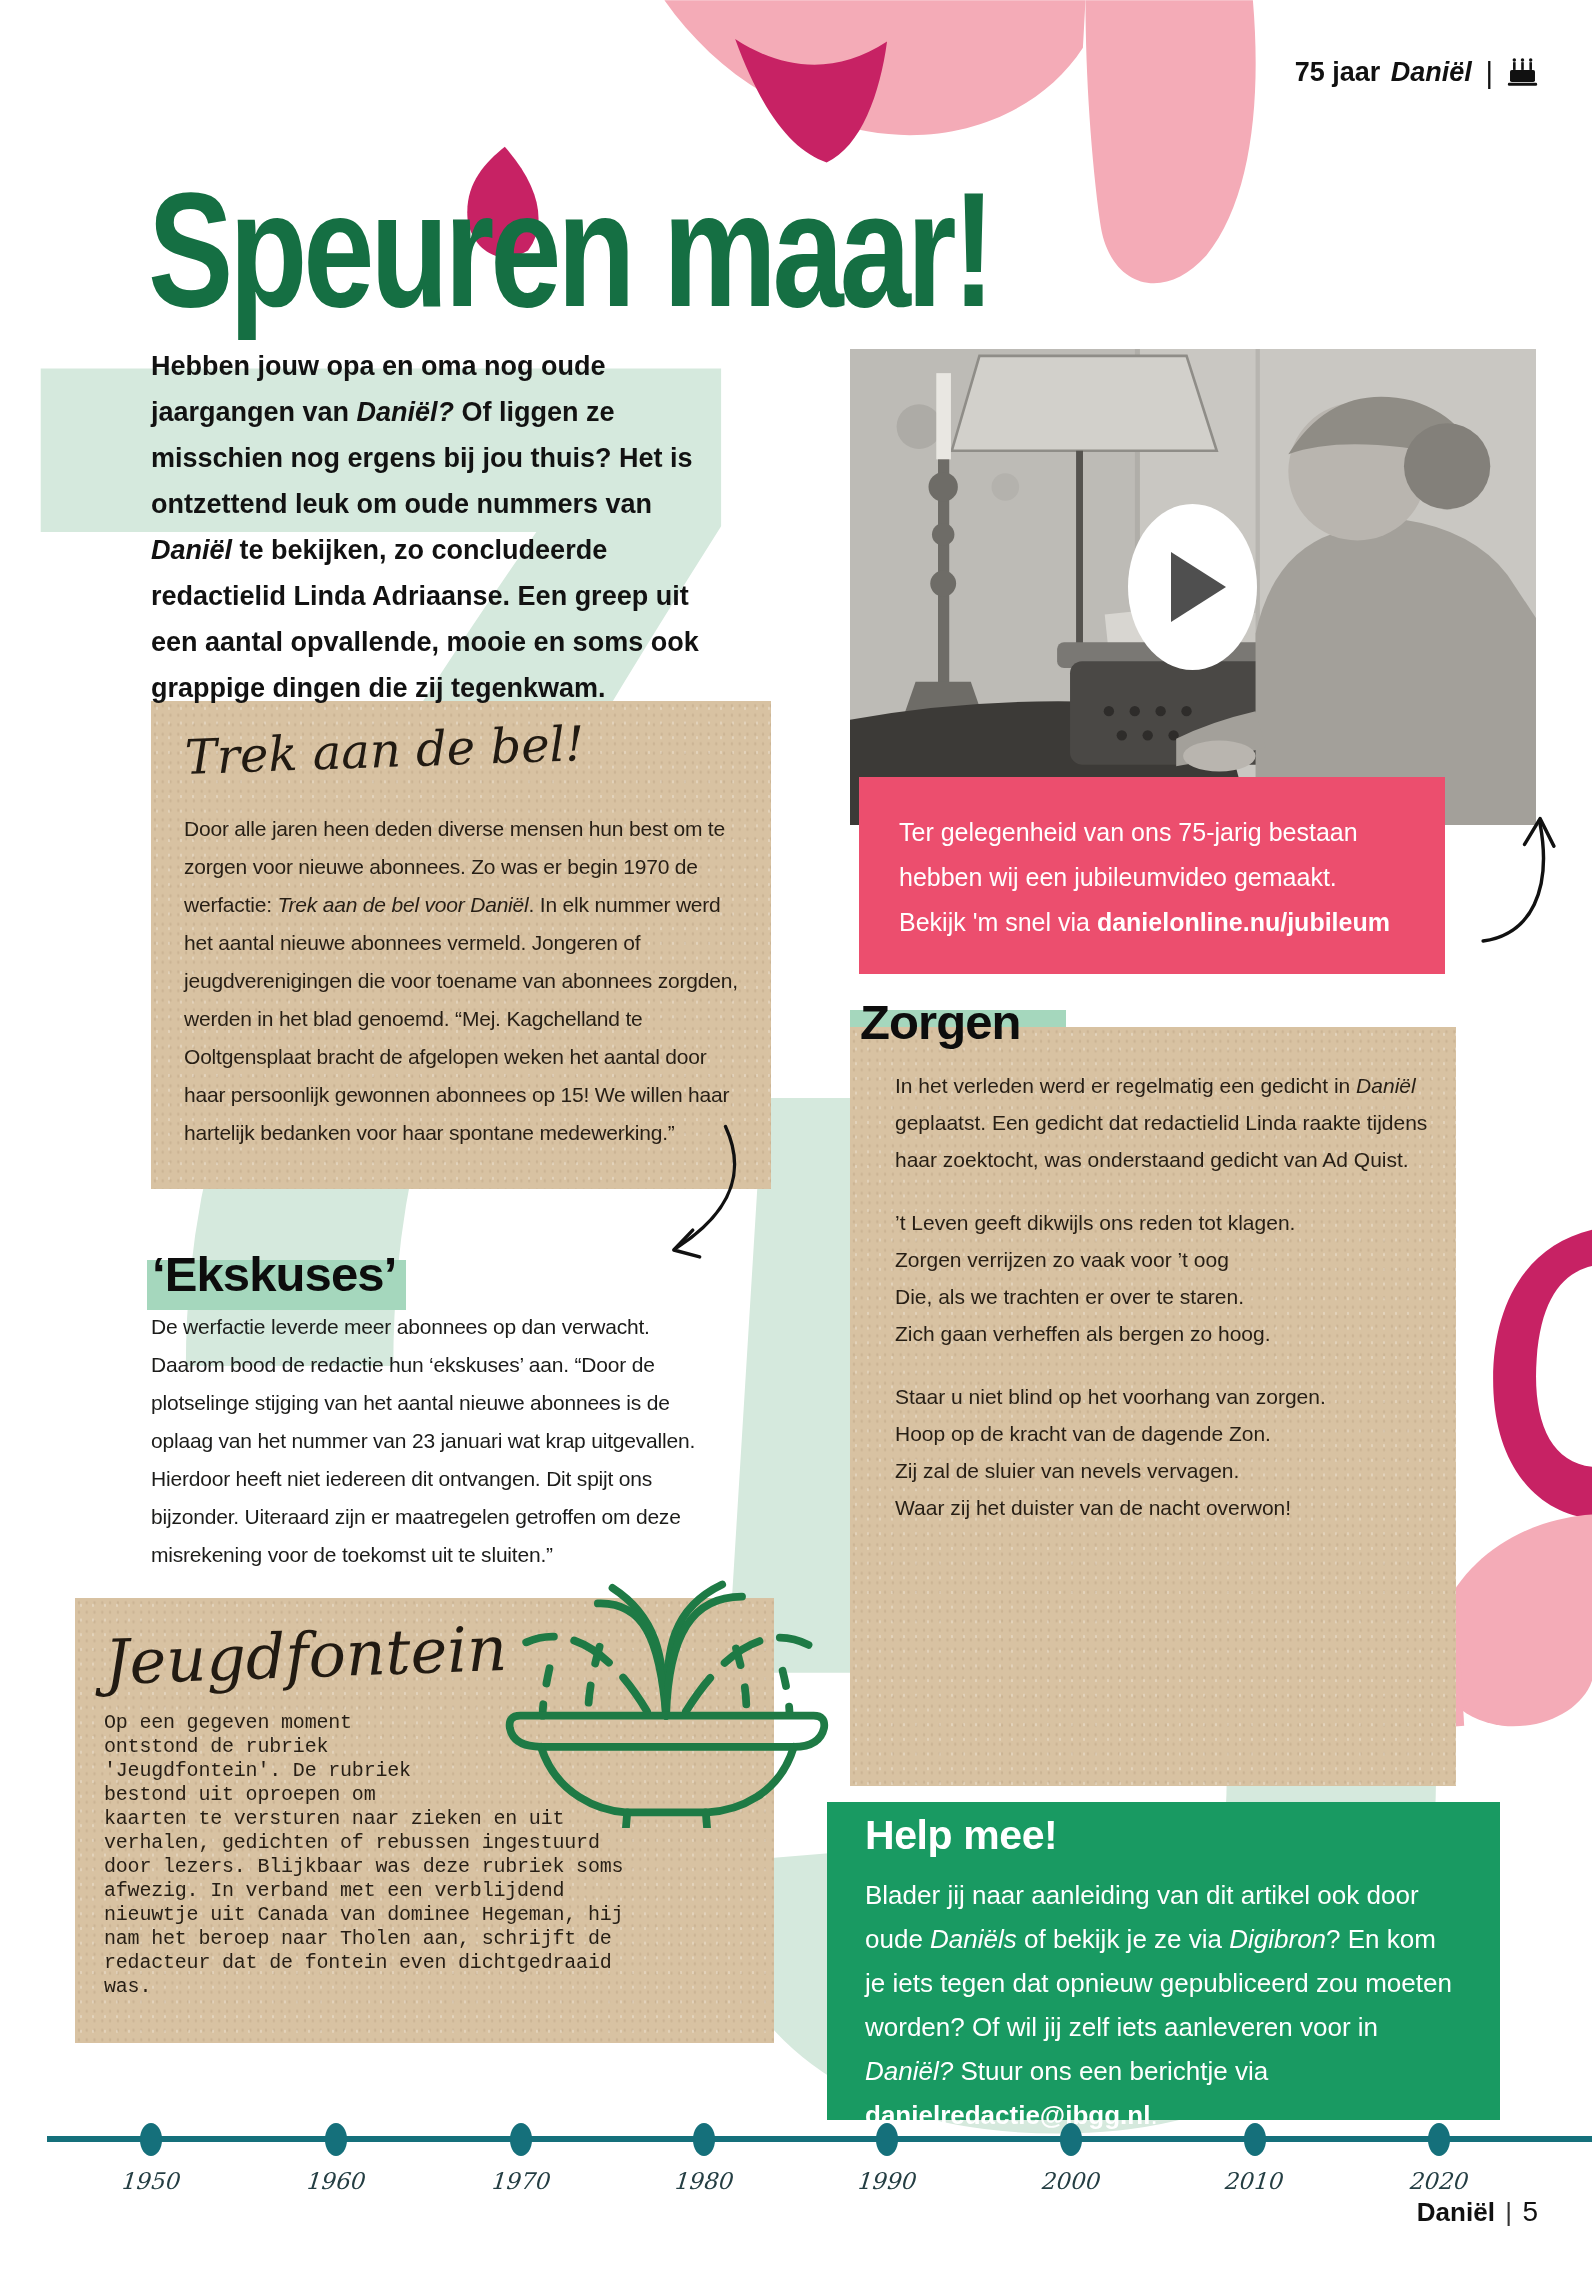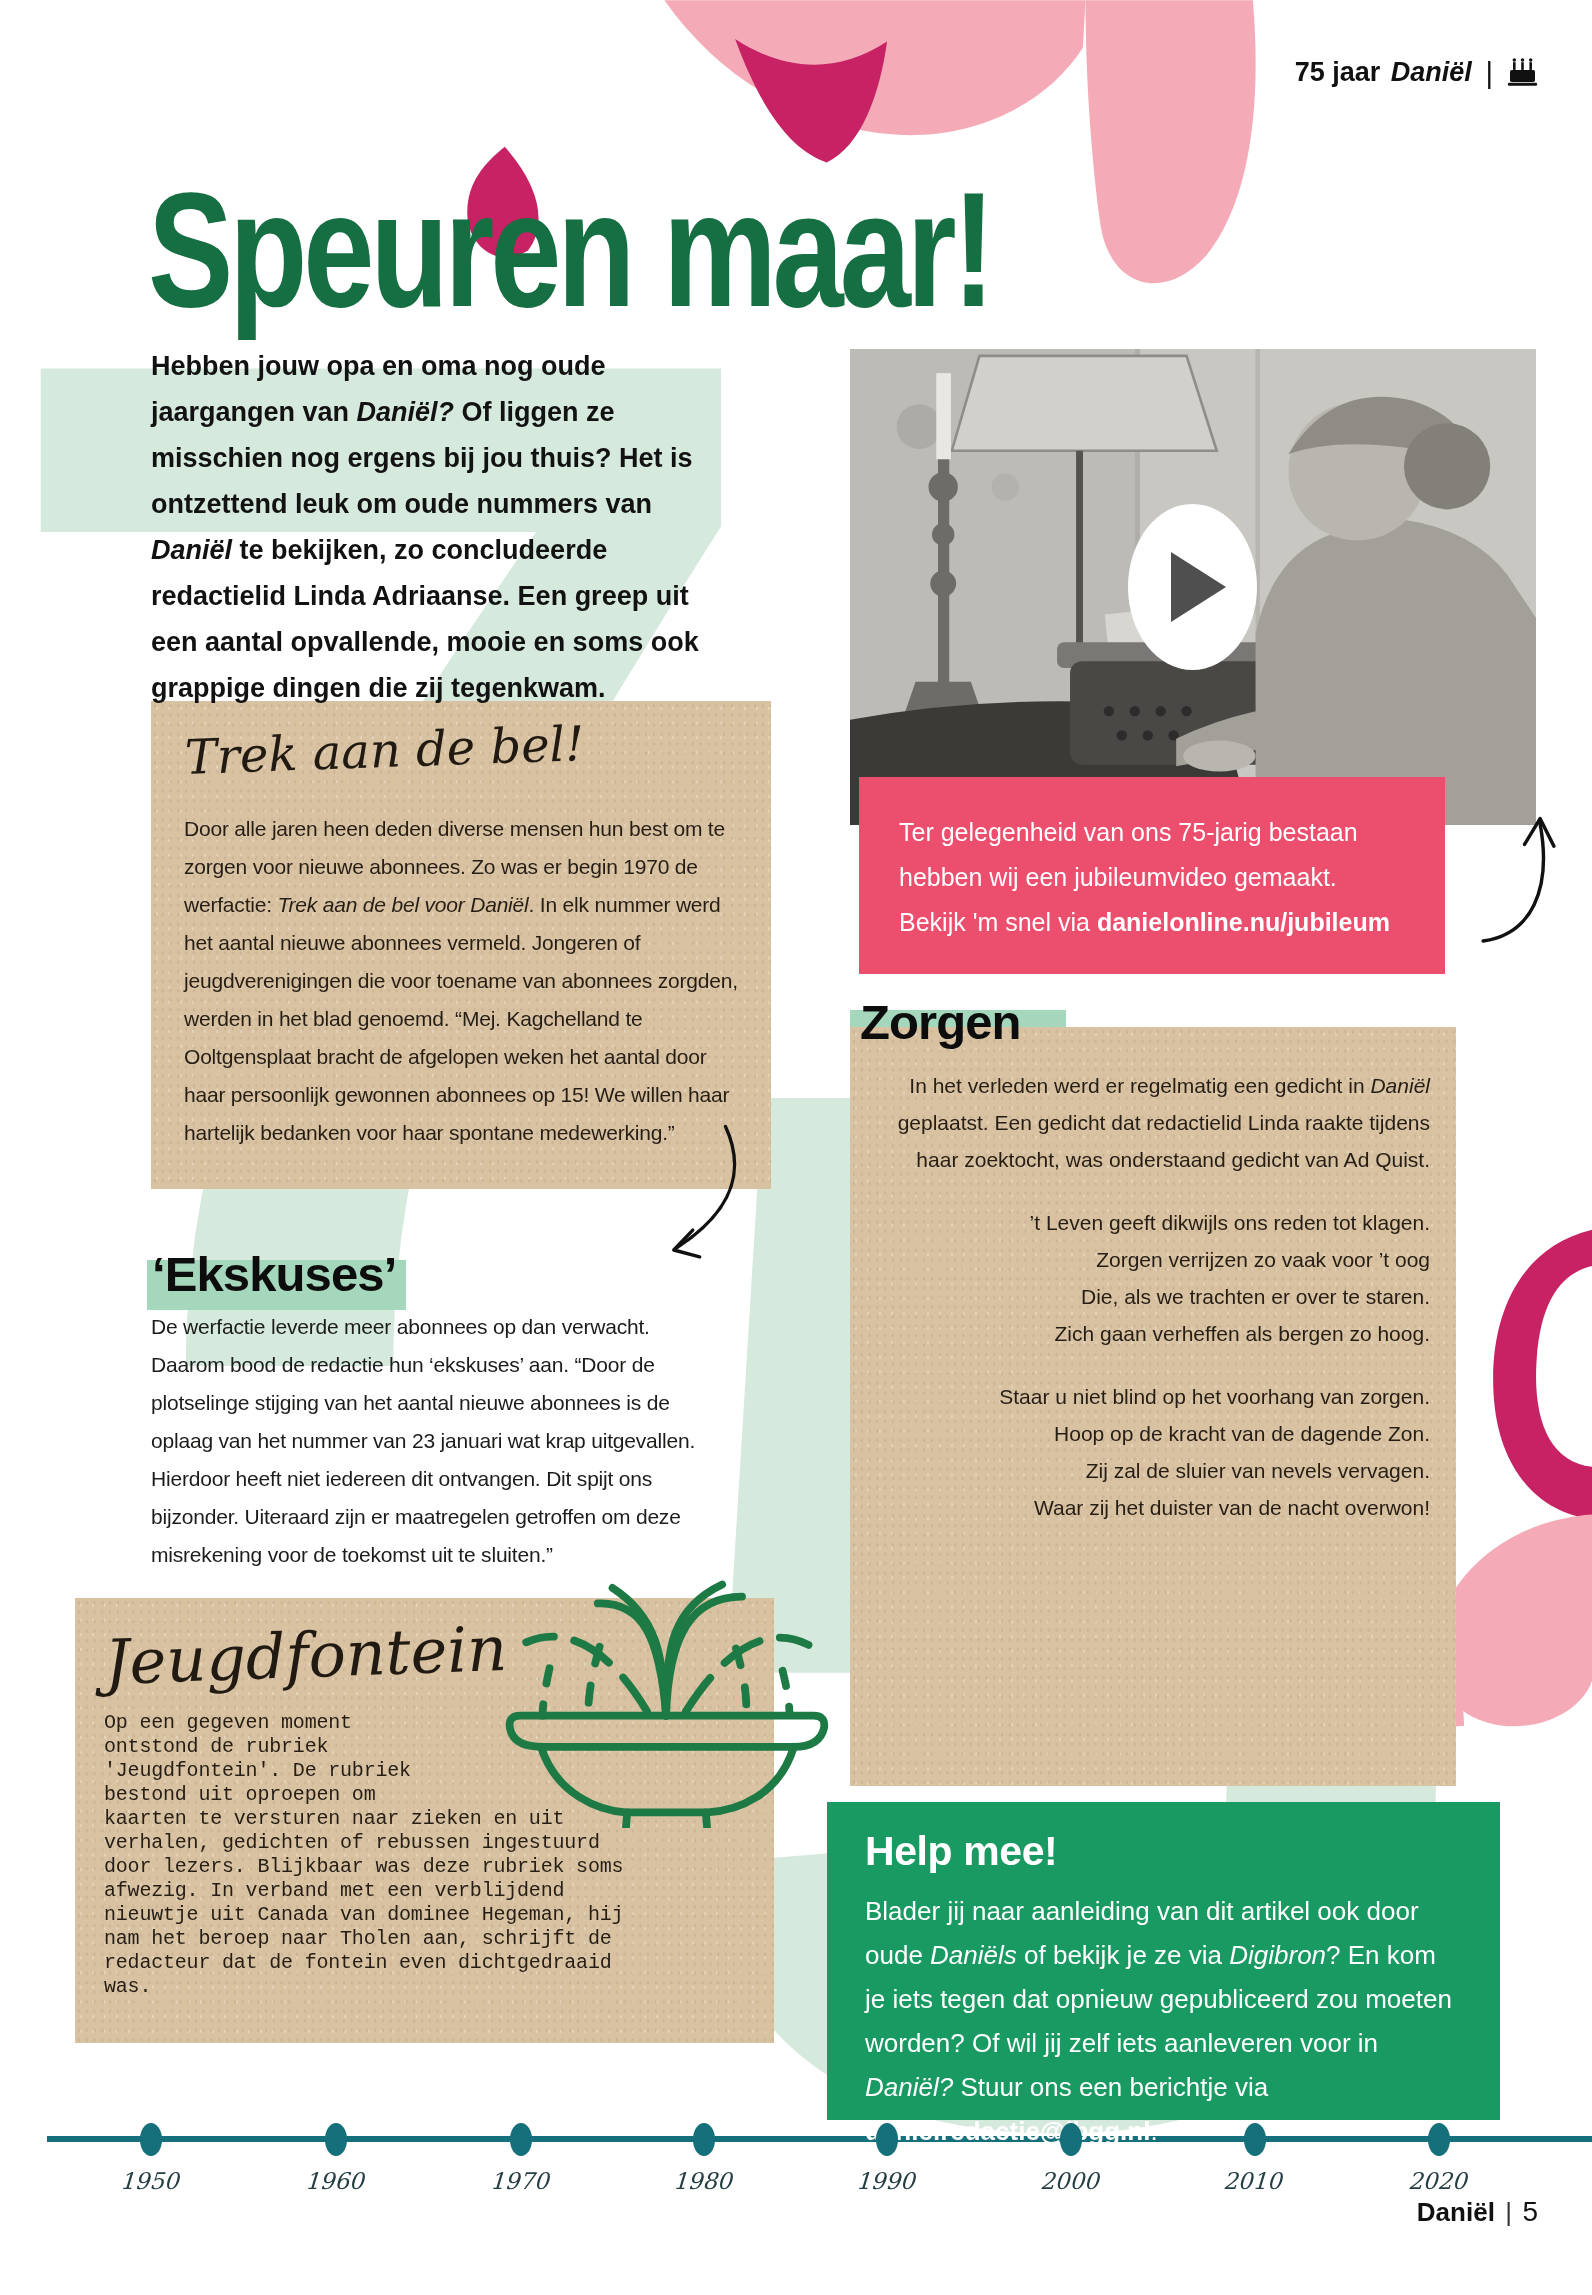--- a/index.html
+++ b/index.html
@@ -62,36 +62,36 @@
   .h-eks{left:152px;top:1246px;}
   .body-eks{position:absolute;z-index:3;left:151px;top:1308px;width:576px;
             font-size:21px;line-height:38px;color:#1c1c1a;letter-spacing:-0.2px;}
 
   .hl-zor{left:850px;top:1010px;width:216px;height:48px;}
   .h-zor{left:860px;top:994px;}
 
   
   .box-zorgen{position:absolute;z-index:2;left:850px;top:1027px;width:606px;height:759px;
               padding:40px 26px 26px 29px;box-sizing:border-box;}
-  .box-zorgen p{margin:0 0 0 4px;text-align:right;}
+  .box-zorgen p{margin:0 0 0 16px;}
   .poem{margin-top:26px !important;white-space:pre-line;font-size:21px;line-height:37px;color:#261e15;}
   .zintro{font-size:21px;line-height:37px;color:#261e15;}
 
   
   .box-jeugd{position:absolute;z-index:2;left:75px;top:1598px;width:699px;height:445px;
              padding:24px 29px;box-sizing:border-box;}
   .box-jeugd .script-h{font-size:62px;margin:3.5px 0 12px 1.7px;}
   .jeugd-body{width:539px;font-size:20px;line-height:24px;color:#261e15;letter-spacing:-0.2px;font-family:Liberation Mono, monospace;}
   .jeugd-spacer{float:right;width:207px;height:83px;}
 
   .fountain{position:absolute;z-index:3;left:496px;top:1543px;}
 
   
   .help{position:absolute;z-index:3;left:827px;top:1802px;width:673px;height:318px;
-        background:#199a62;color:#fff;padding:26px 38px;box-sizing:border-box;}
+        background:#199a62;color:#fff;padding:10px 38px;box-sizing:border-box;}
   .help h2{margin:0 0 14px 0;font-size:41px;font-weight:900;letter-spacing:-0.4px;}
   .help .htext{font-size:26px;line-height:44px;}
 
   .it{font-style:italic;}
   .bd{font-weight:800;}
 
   
   .arrow{position:absolute;z-index:4;}
 
   

